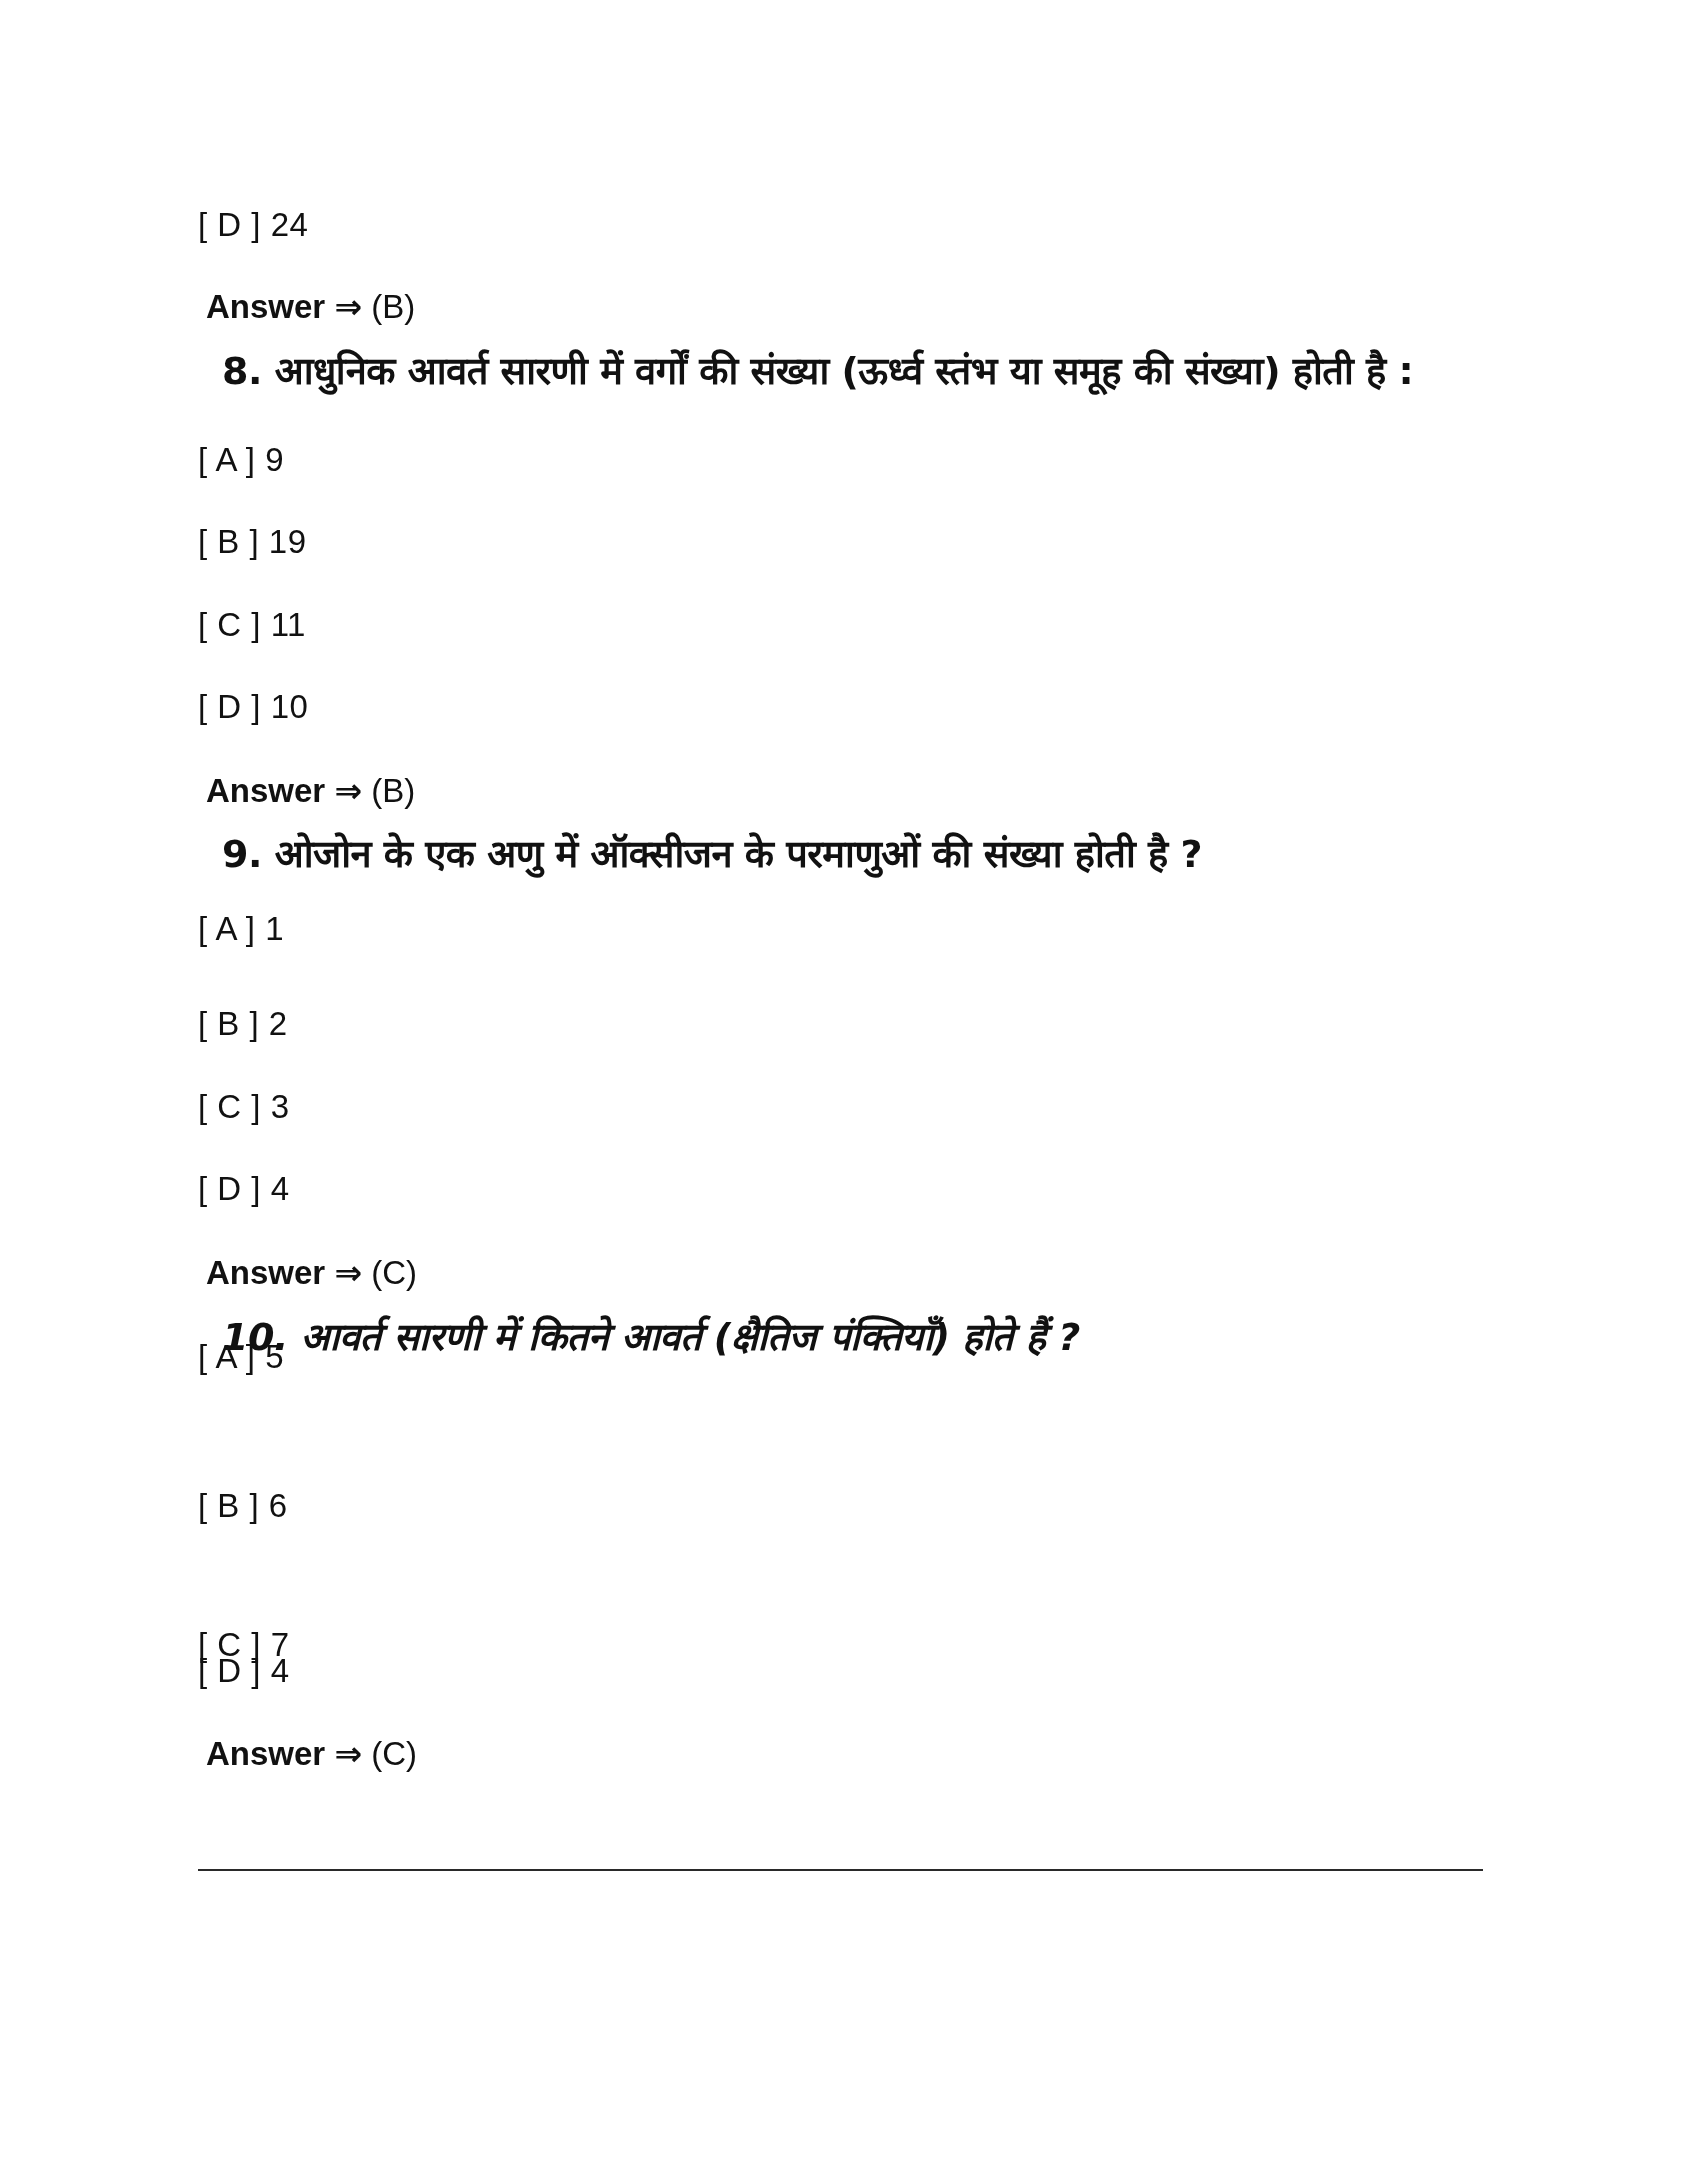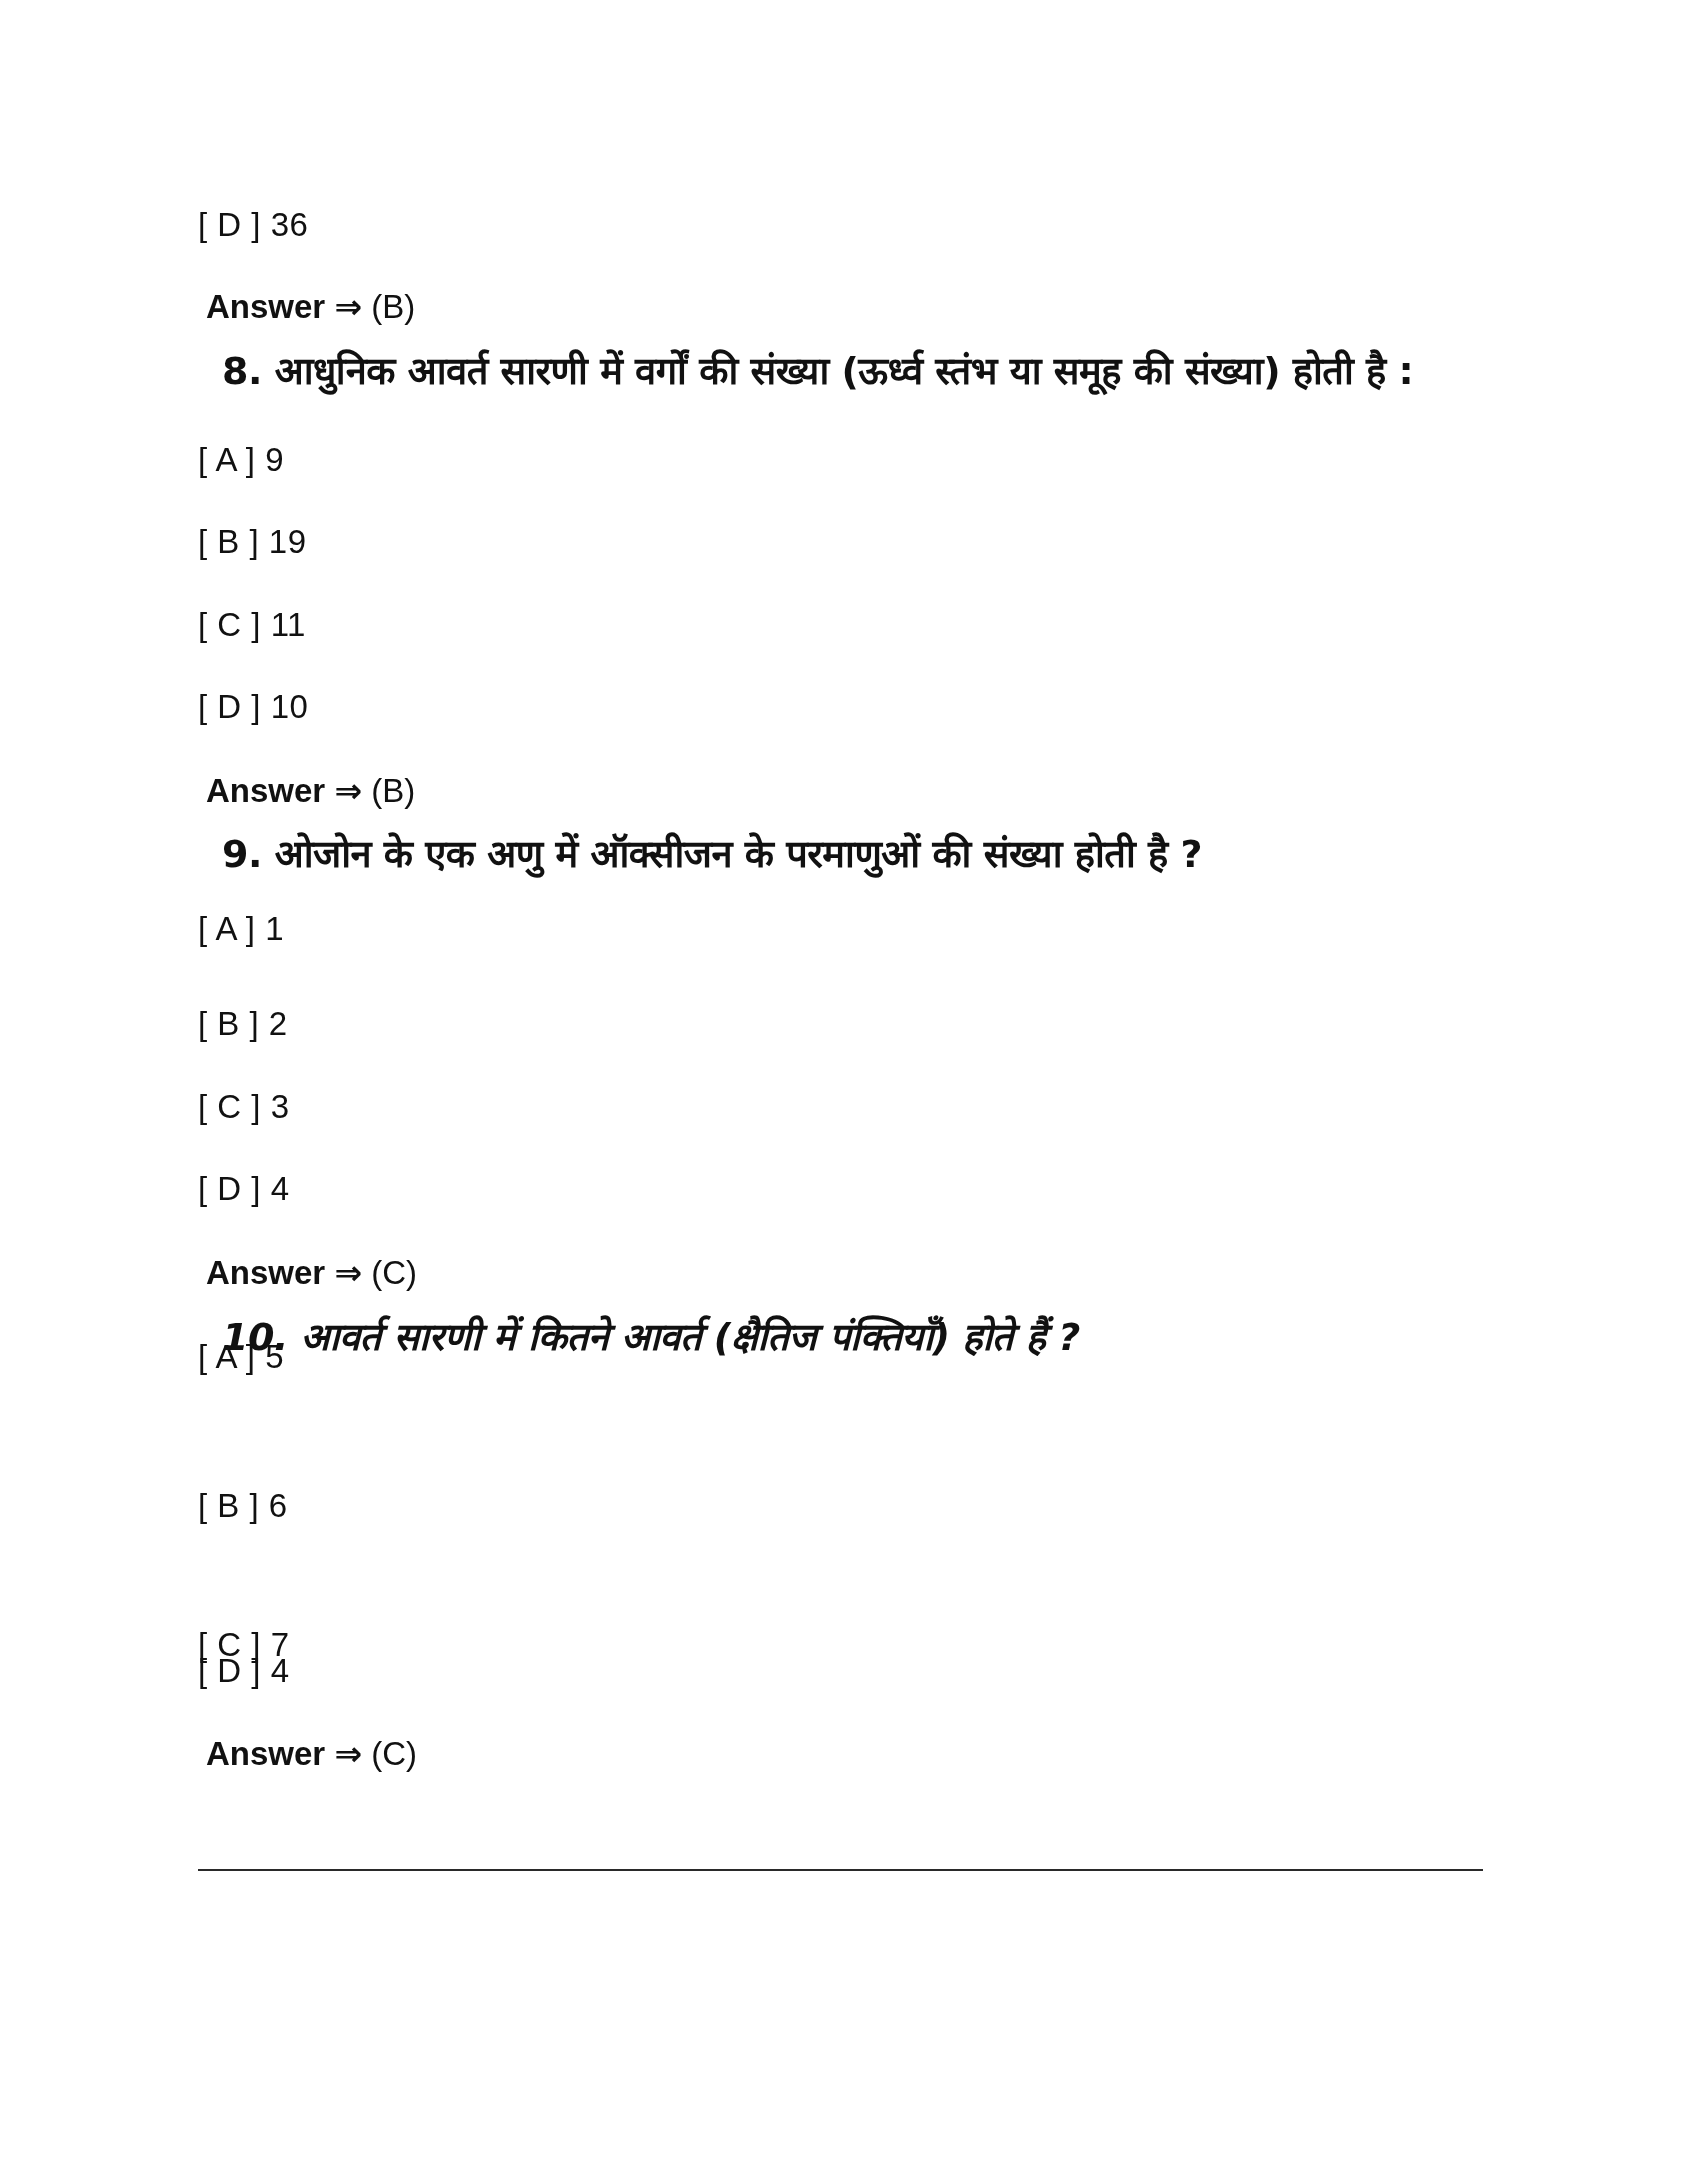--- a/index.html
+++ b/index.html
@@ -51,21 +51,21 @@
       width: 1285px;
       height: 2px;
       background: #2a2a2a;
     }
   </style>
 </head>
 <body>
 
 <div class="line option" style="top:208px;">
   <span>[ D ]</span>
-  <span>36</span>
+  <span>24</span>
 </div>
 <div class="line answer" style="top:290px;">
   <span class="lbl">Answer</span>
   <span class="lbl">⇒</span>
   <span class="val">(B)</span>
 </div>
 
 <div class="line question" style="top:352px;">
   <span>8.</span>
   <span>आधुनिक आवर्त सारणी में वर्गों की संख्या (ऊर्ध्व स्तंभ या समूह की संख्या) होती है :</span>

